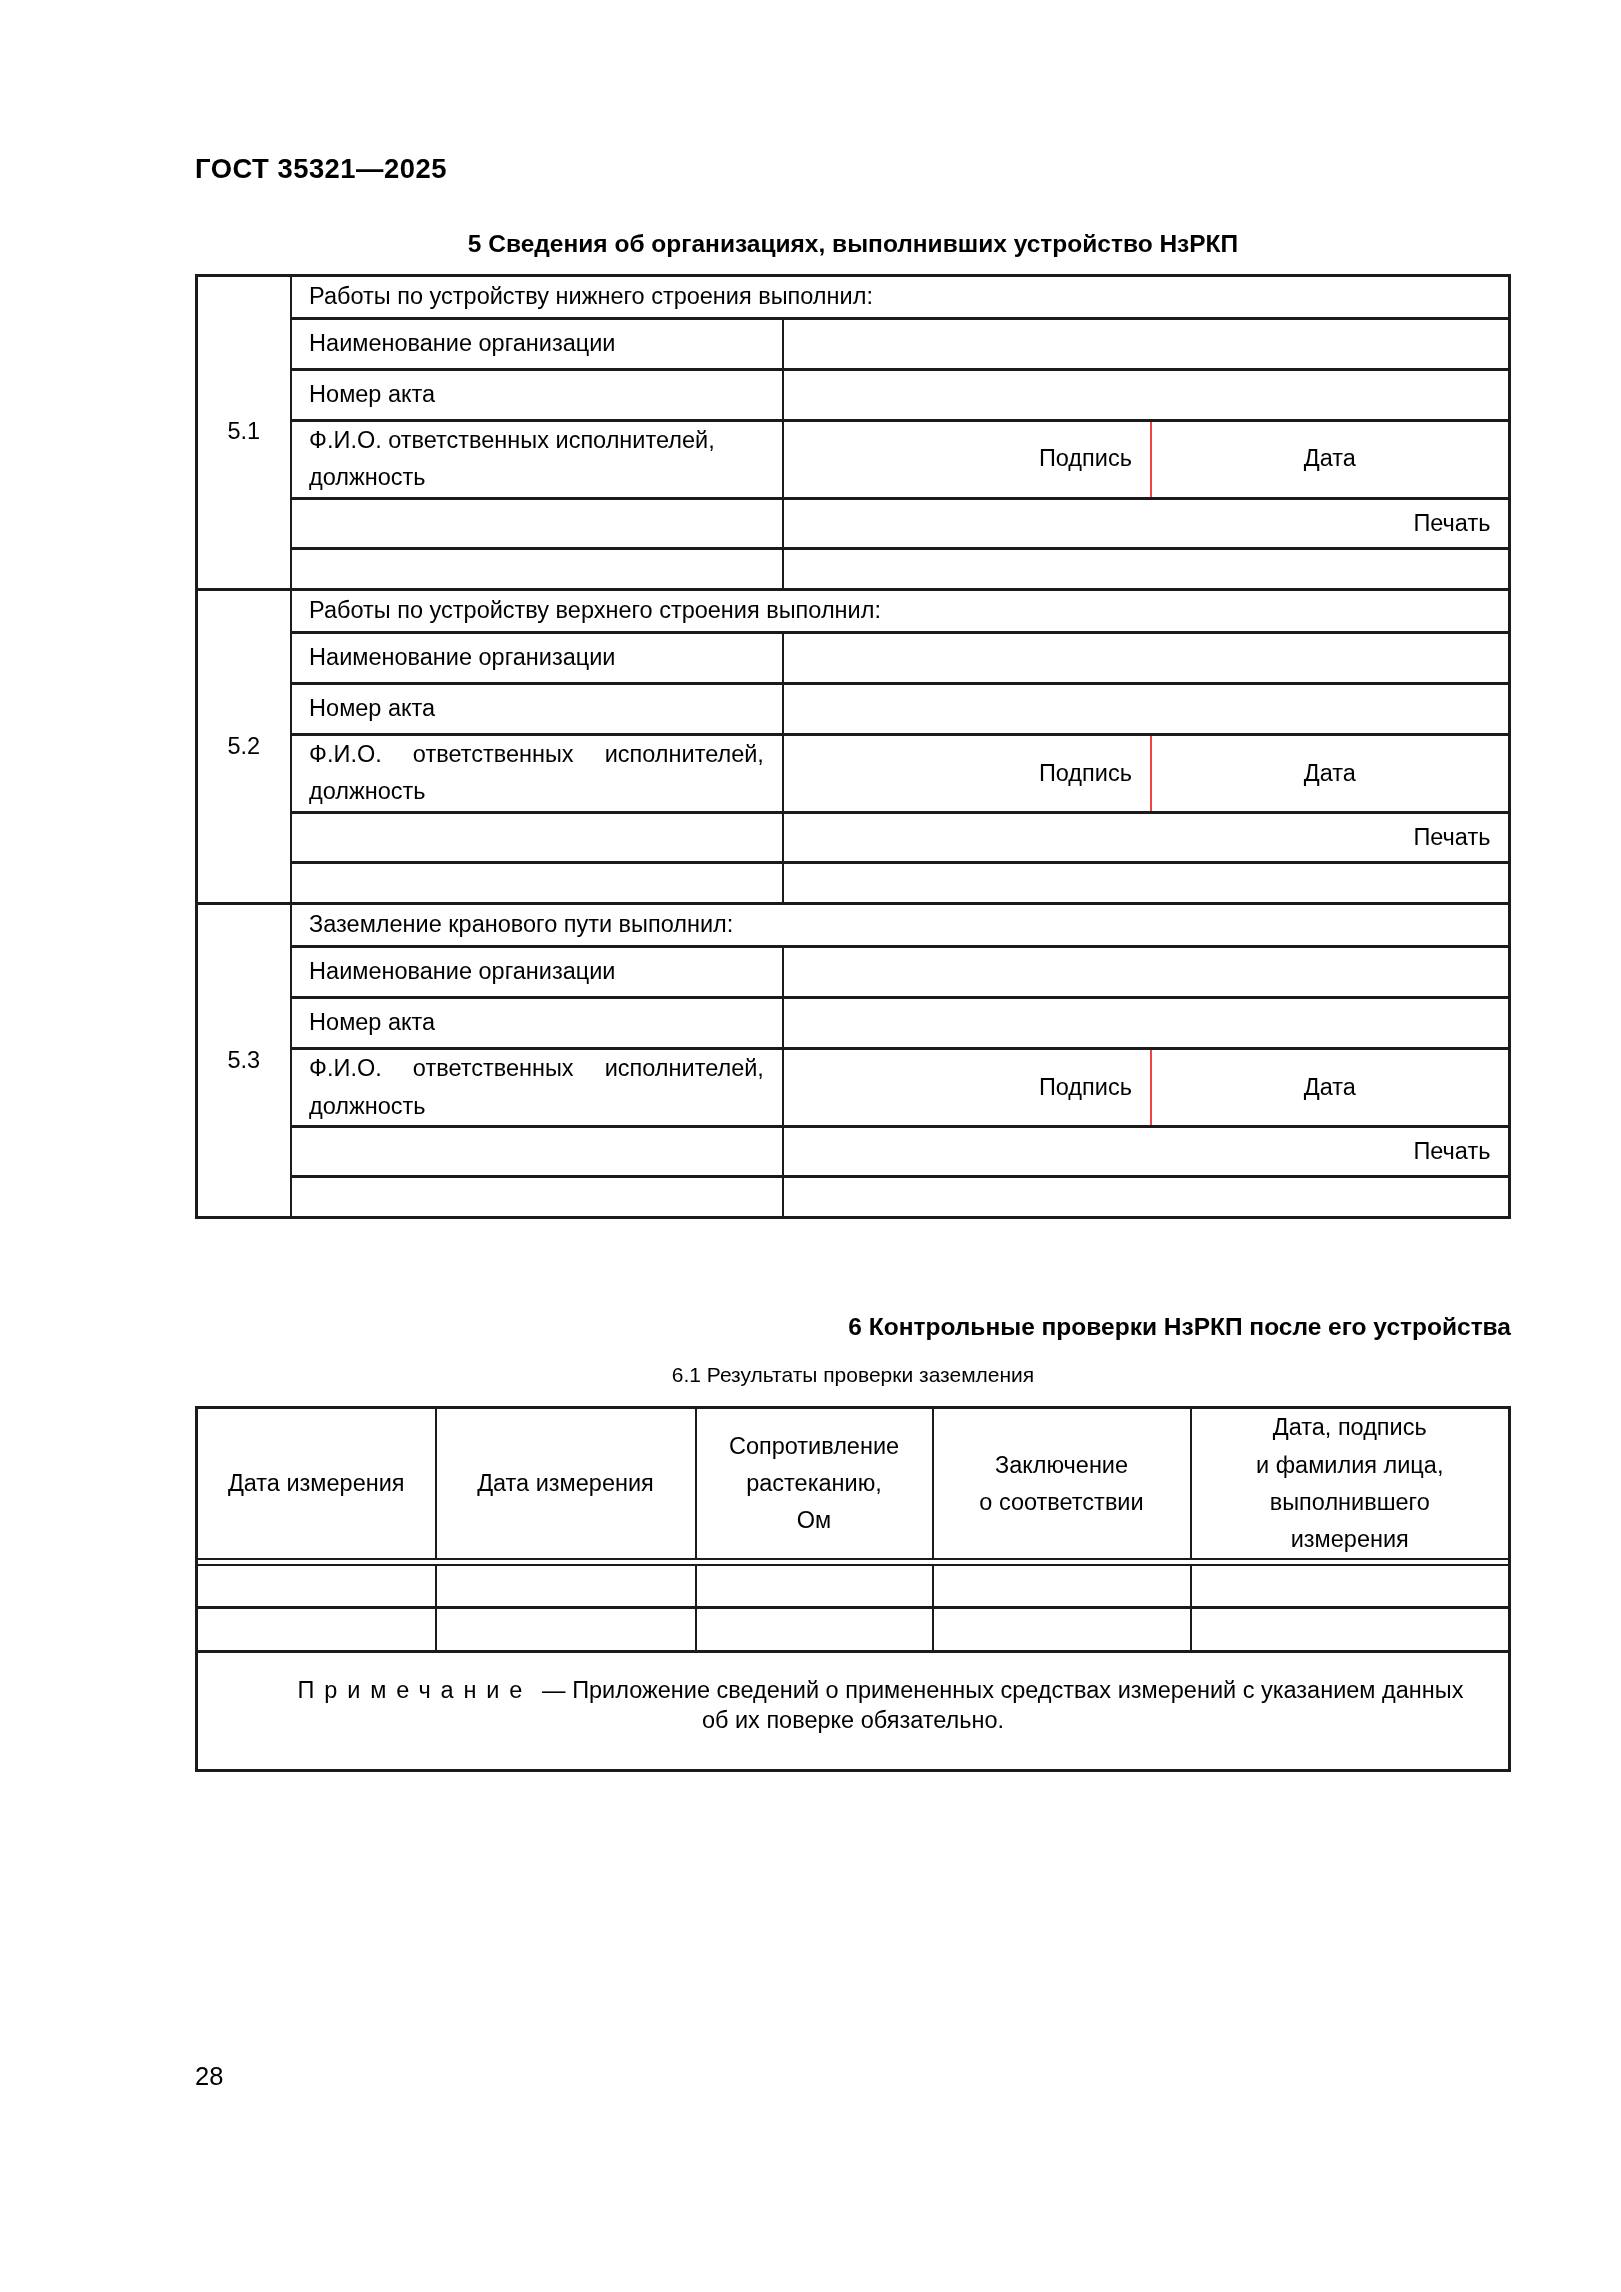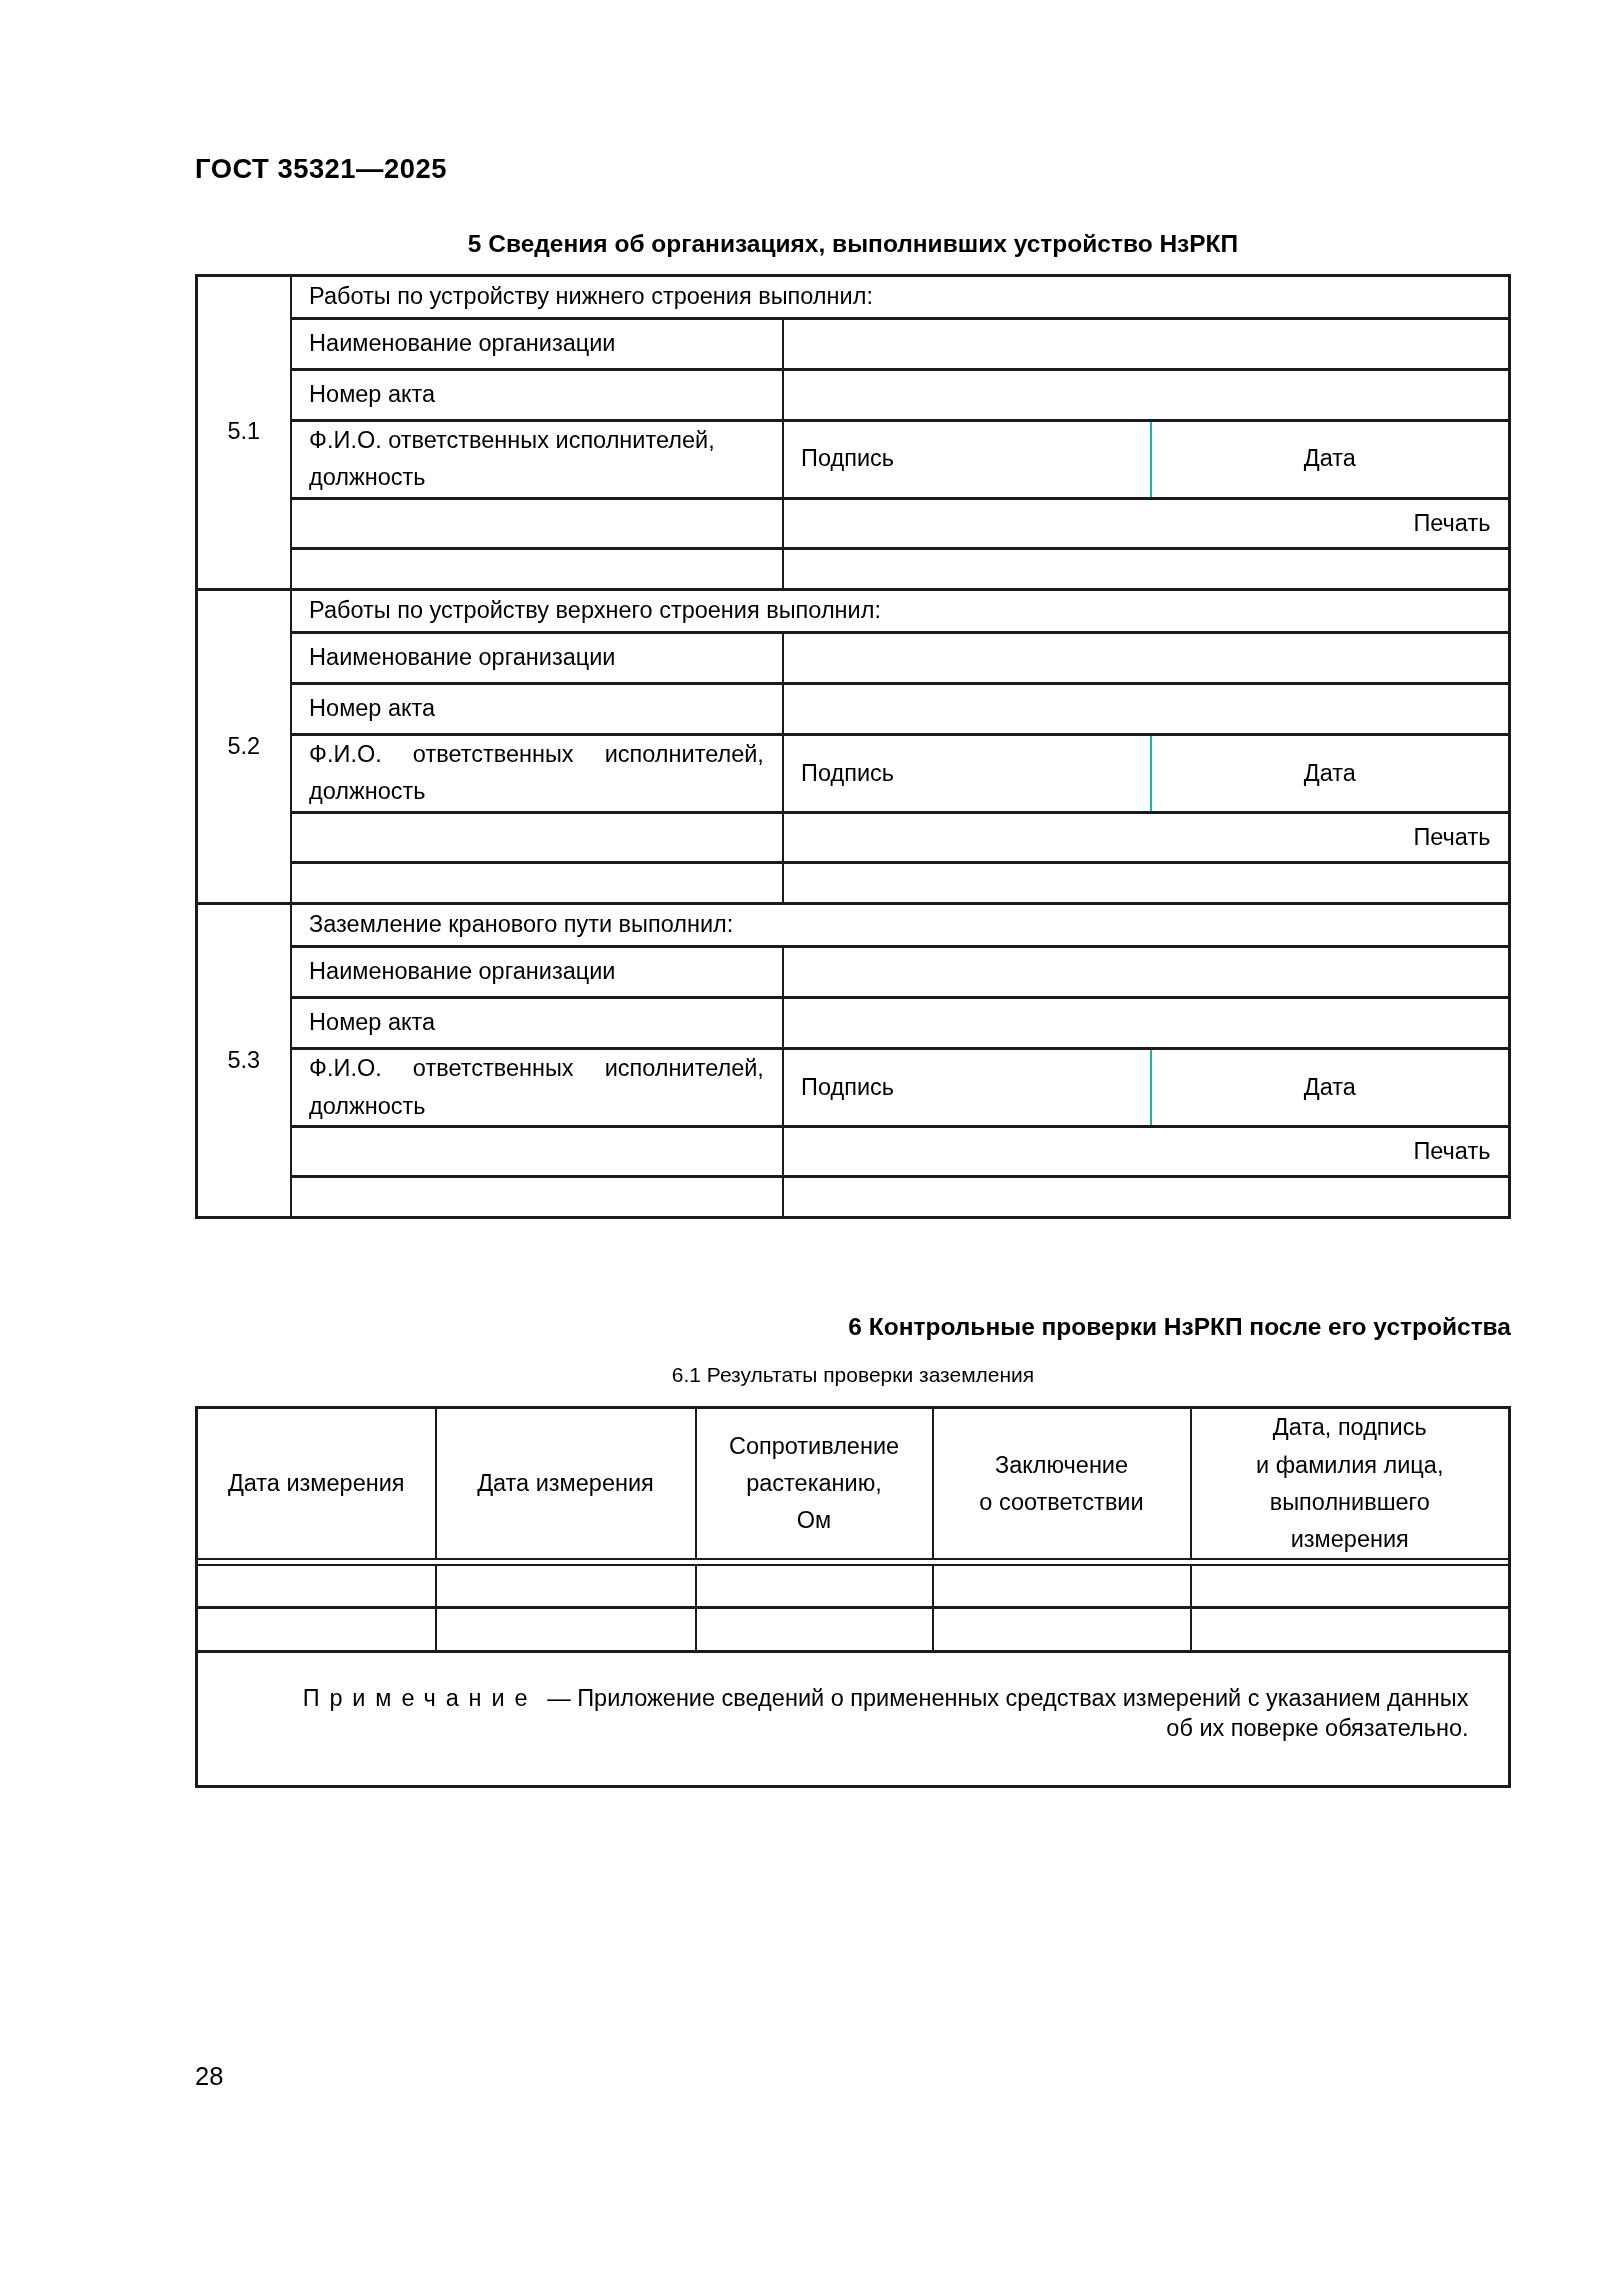--- a/index.html
+++ b/index.html
@@ -42,21 +42,21 @@
   
   .t1{margin-top:15.7px;border:3.9px solid #1b1b1b;}
   .t1 td{border-bottom:3.9px solid #1b1b1b;}
   .t1 .num{
     border-right:2.9px solid #1b1b1b;
     text-align:center;
     padding:0 3.9px;
   }
   .t1 .lbl{border-right:2.9px solid #1b1b1b;}
   .t1 .hdr{border-right:none;}
-  .t1 .sig{border-right:2px solid #14b8a6;text-align:left;}
+  .t1 .sig{border-right:2px solid #ef4444;text-align:right;}
   .t1 .dat{text-align:center;}
   .t1 .seal{text-align:right;}
   .t1 .r-hdr td{height:40px;margin-top:45px;}
   .t1 .r-org td{height:48px;}
   .t1 .r-act td{height:48px;}
   .t1 .r-fio td{height:72px;}
   .t1 .r-seal td{height:47px;}
   .t1 .r-last td{height:38px;}
   .t1 tbody:nth-of-type(2) .fio,
   .t1 tbody:nth-of-type(3) .fio{text-align:justify;}
@@ -94,25 +94,25 @@
     border-bottom:3.9px solid #1b1b1b;
   }
   .t2 .body-row td:first-child{border-left:none;}
   .t2 .body-row.br1 td{height:40px;}
   .t2 .body-row.br2 td{height:41px;}
   .t2 .note-cell{
     padding:13.7px 23.5px 25.5px 23.5px;
     vertical-align:top;
   }
   .note{
-    margin:16px;
+    margin:8px;
     font-size:23.5px;
     line-height:1.3;
     text-indent:55px;
-    text-align:right;
+    text-align:center;
   }
   .note-label{letter-spacing:.42em;}
   .note-body{margin-left:9.8px;}
   .page-number{
     position:absolute;
     left:195px;top:2062px;
     font-size:25.5px;
   }
 </style>
 </head>

